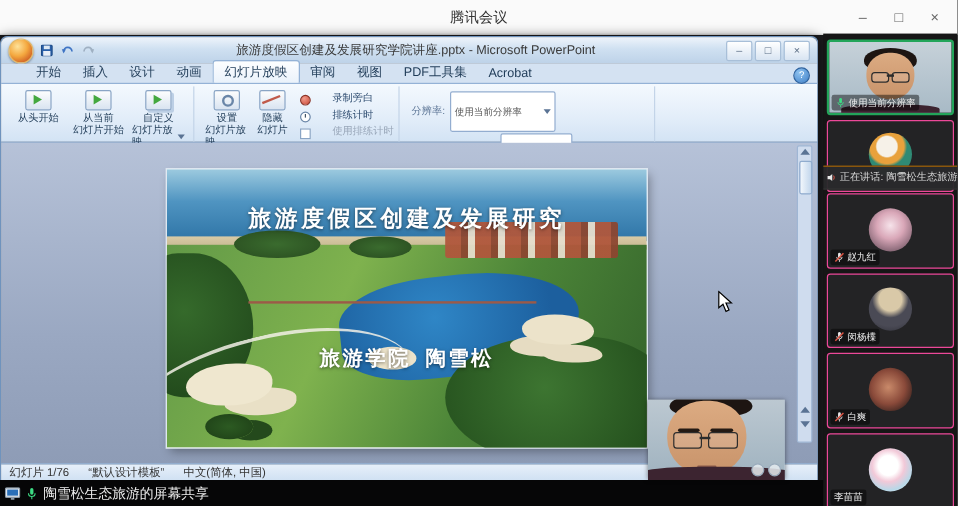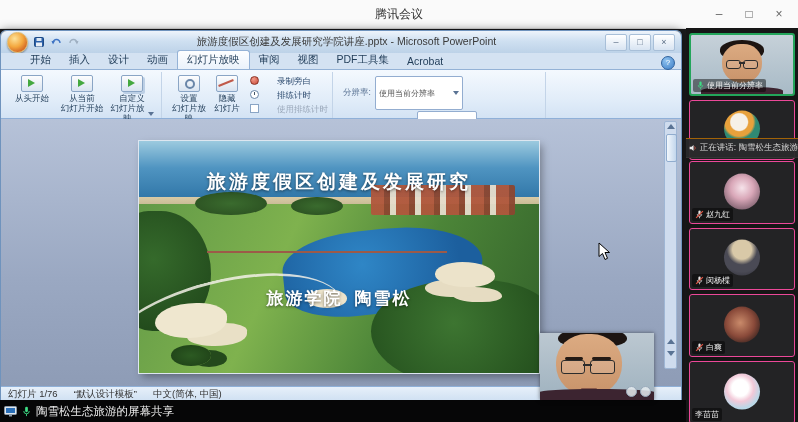--- a/index.html
+++ b/index.html
@@ -37,36 +37,36 @@
     background:radial-gradient(circle at 35% 30%,#8fc3f0,#3f7fc7);color:#fff;font-size:8px;
     text-align:center;line-height:12px;border:1px solid #2e629e}
   .ppt-ribbon{position:absolute;left:0;top:39px;right:0;height:49px;
     background:linear-gradient(#f4f9fe,#e2edf9 60%,#d3e3f4);border-bottom:1px solid #8fb0d8;
     display:flex;align-items:stretch;padding:2px 0 0 2px;box-sizing:border-box}
   .rgroup{display:flex;flex-direction:column;border-right:1px solid #c3d4e8;margin-right:2px}
   .rbody{flex:1;display:flex;align-items:flex-start;padding:2px 4px 0}
   .rlabel{height:11px;font-size:8.5px;color:#40699c;text-align:center;line-height:11px;
     background:linear-gradient(#d3e2f2,#bfd3ea);border-top:1px solid #cde;border-radius:0 0 2px 2px}
   .rbtn{display:flex;flex-direction:column;align-items:center;font-size:8.5px;color:#1f3b57;
-    padding:1px 3px;border-radius:2px;line-height:1.15;text-align:center}
+    padding:1px 3px;border-radius:2px;line-height:1.15;}
   .rbtn.big{width:52px}
   .ric{width:20px;height:15px;background:linear-gradient(#fdfdfd,#d9e4f1);border:1px solid #8aa5c5;
     border-radius:2px;position:relative;margin-bottom:2px}
   .ric.play::after{content:"";position:absolute;left:6px;top:3px;border-left:7px solid #44a83f;
     border-top:4px solid transparent;border-bottom:4px solid transparent}
   .ric.stack{box-shadow:2px 2px 0 #bccfe5}
   .ric.setup::after{content:"";position:absolute;left:6px;top:3px;width:6px;height:6px;
     border:2px solid #6a86a8;border-radius:50%}
   .ric.hide::after{content:"";position:absolute;left:1px;top:6px;width:16px;height:2px;
     background:#c05a4a;transform:rotate(-22deg)}
   .l2wrap{display:flex;align-items:center;justify-content:center}
   .tri{width:0;height:0;border-left:3px solid transparent;border-right:3px solid transparent;
     border-top:4px solid #5a7394;display:inline-block;margin-left:3px}
   .smallcol{display:flex;flex-direction:column;gap:2px;margin-left:6px;padding-top:2px}
-  .srow{display:flex;align-items:flex-start;gap:18px;font-size:8.5px;color:#2c4a6e;white-space:nowrap}
+  .srow{display:flex;align-items:flex-end;gap:18px;font-size:8.5px;color:#2c4a6e;white-space:nowrap}
   .srow.dis{color:#98a6b8}
   .sic{width:9px;height:9px;box-sizing:border-box}
   .sic.rec{border-radius:50%;background:radial-gradient(circle at 35% 30%,#f29a8a,#c84a38);border:1px solid #8a3326}
   .sic.clock{border-radius:50%;border:1px solid #6a86a8;background:#fff;position:relative}
   .sic.clock::after{content:"";position:absolute;left:3px;top:1px;width:1px;height:3px;background:#456}
   .cb{width:9px;height:9px;background:#fff;border:1px solid #8aa5c5;box-sizing:border-box}
   .mon{display:flex;flex-direction:column;gap:1px;padding:2px 4px}
   .mrow{display:flex;align-items:center;gap:4px;font-size:8.5px;color:#5a7394;white-space:nowrap}
   .dd{width:88px;height:13px;background:#fff;border:1px solid #93add0;border-radius:2px;font-size:8px;
     color:#555;display:flex;align-items:center;justify-content:space-between;padding:16px 3px;box-sizing:border-box}

